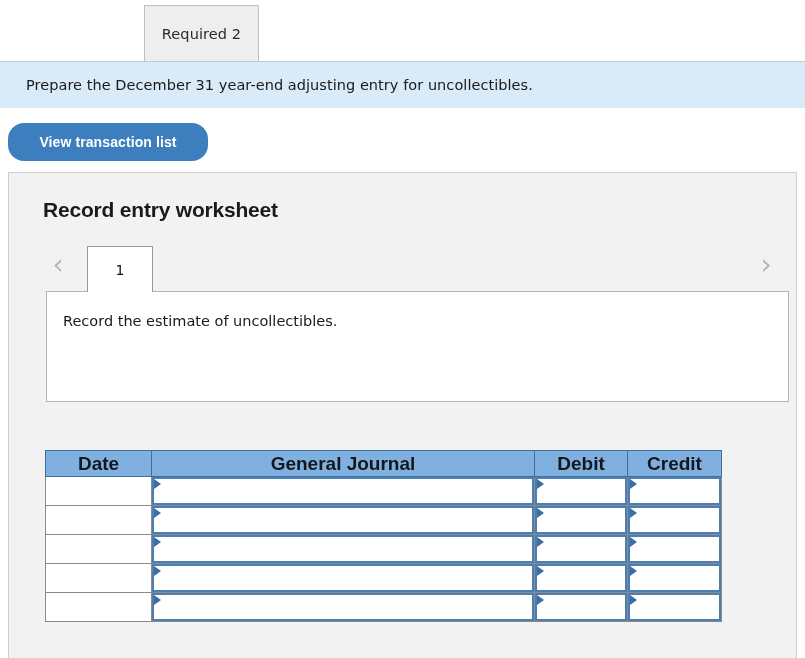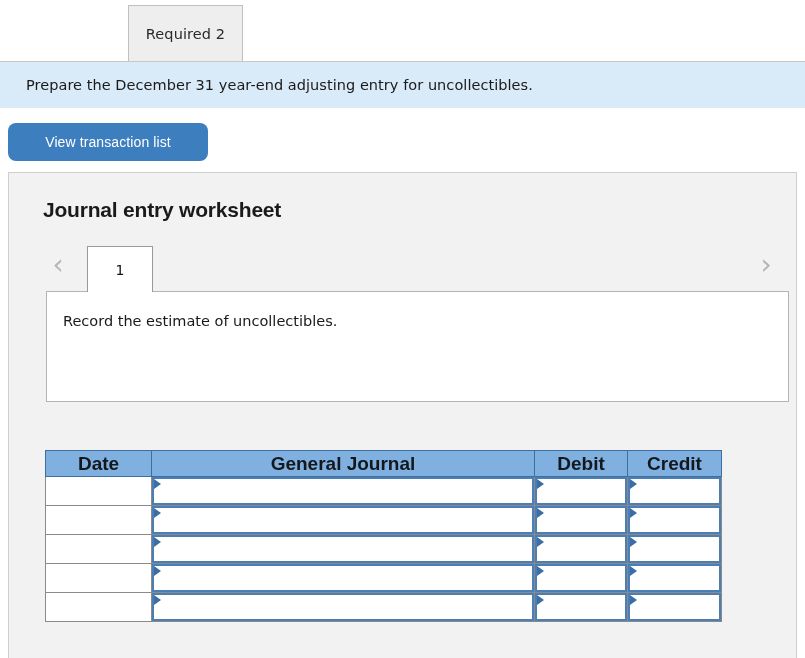--- a/index.html
+++ b/index.html
@@ -48,21 +48,21 @@
     background: #ffffff;
     z-index: 3;
     border-color: #b9b9b9;
   }
   .tab.inactive {
     background: #eeeeee;
     color: #2a2a2a;
     z-index: 2;
   }
   #tab-required-1 { left: 9px;  width: 115px; }
-  #tab-required-2 { left: 128px; width: 115px; }
+  #tab-required-2 { left: 144px; width: 115px; }
 
   
   .banner {
     position: absolute;
     left: 0; top: 62px;
     width: 805px;
     height: 46px;
     background: #d9eaf8;
     display: flex;
     align-items: center;
@@ -76,24 +76,24 @@
   }
 
   
   .btn-primary {
     position: absolute;
     left: 8px; top: 123px;
     width: 200px;
     height: 38px;
     background: #3c7ebe;
     border: none;
-    border-radius: 8px;
+    border-radius: 16px;
     color: #ffffff;
     font-family: "Liberation Sans", sans-serif;
-    font-weight: normal;
+    font-weight: bold;
     font-size: 14px;
     letter-spacing: .1px;
     cursor: pointer;
     display: flex;
     align-items: center;
     justify-content: center;
   }
 
   
   .panel {
@@ -268,21 +268,21 @@
 </div>
 
 <div class="banner">
   <span class="banner-text">Prepare the December 31 year-end adjusting entry for uncollectibles.</span>
 </div>
 
 <button class="btn-primary">View transaction list</button>
 
 <div class="panel">
 
-  <div class="panel-title">Journal entry worksheet</div>
+  <div class="panel-title">Record entry worksheet</div>
 
   <div class="wsnav">
     <div class="chevron" id="ws-prev">‹</div>
     <div class="ws-tab">
       <span>1</span>
     </div>
     <div class="chevron" id="ws-next">›</div>
   </div>
 
   <div class="desc-box">

